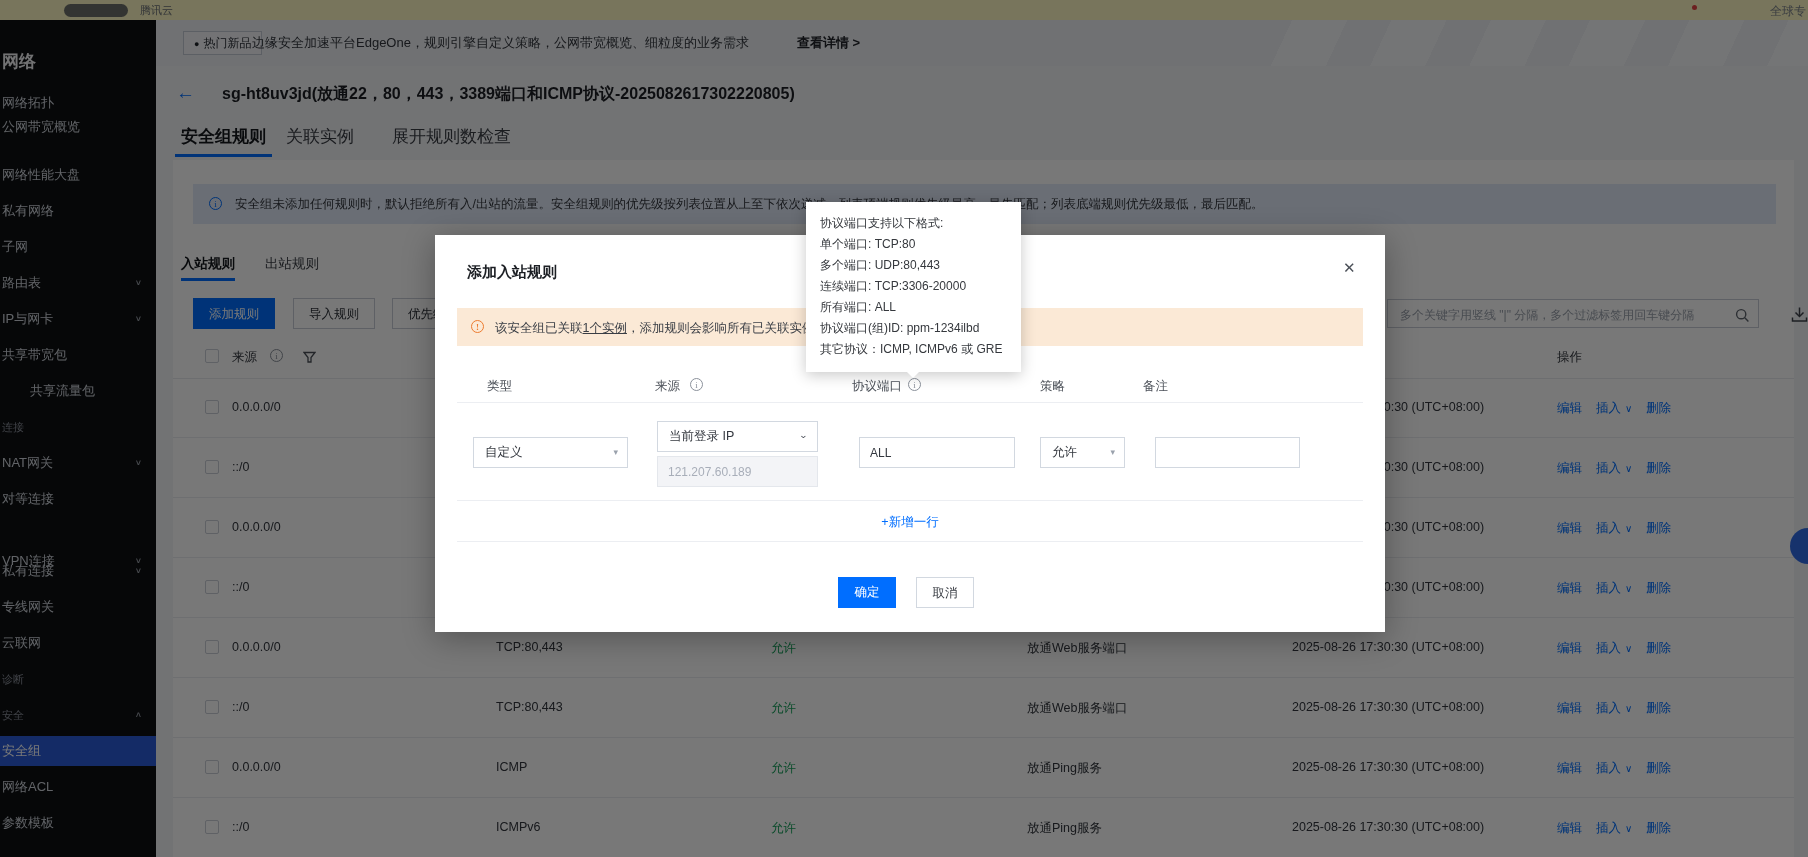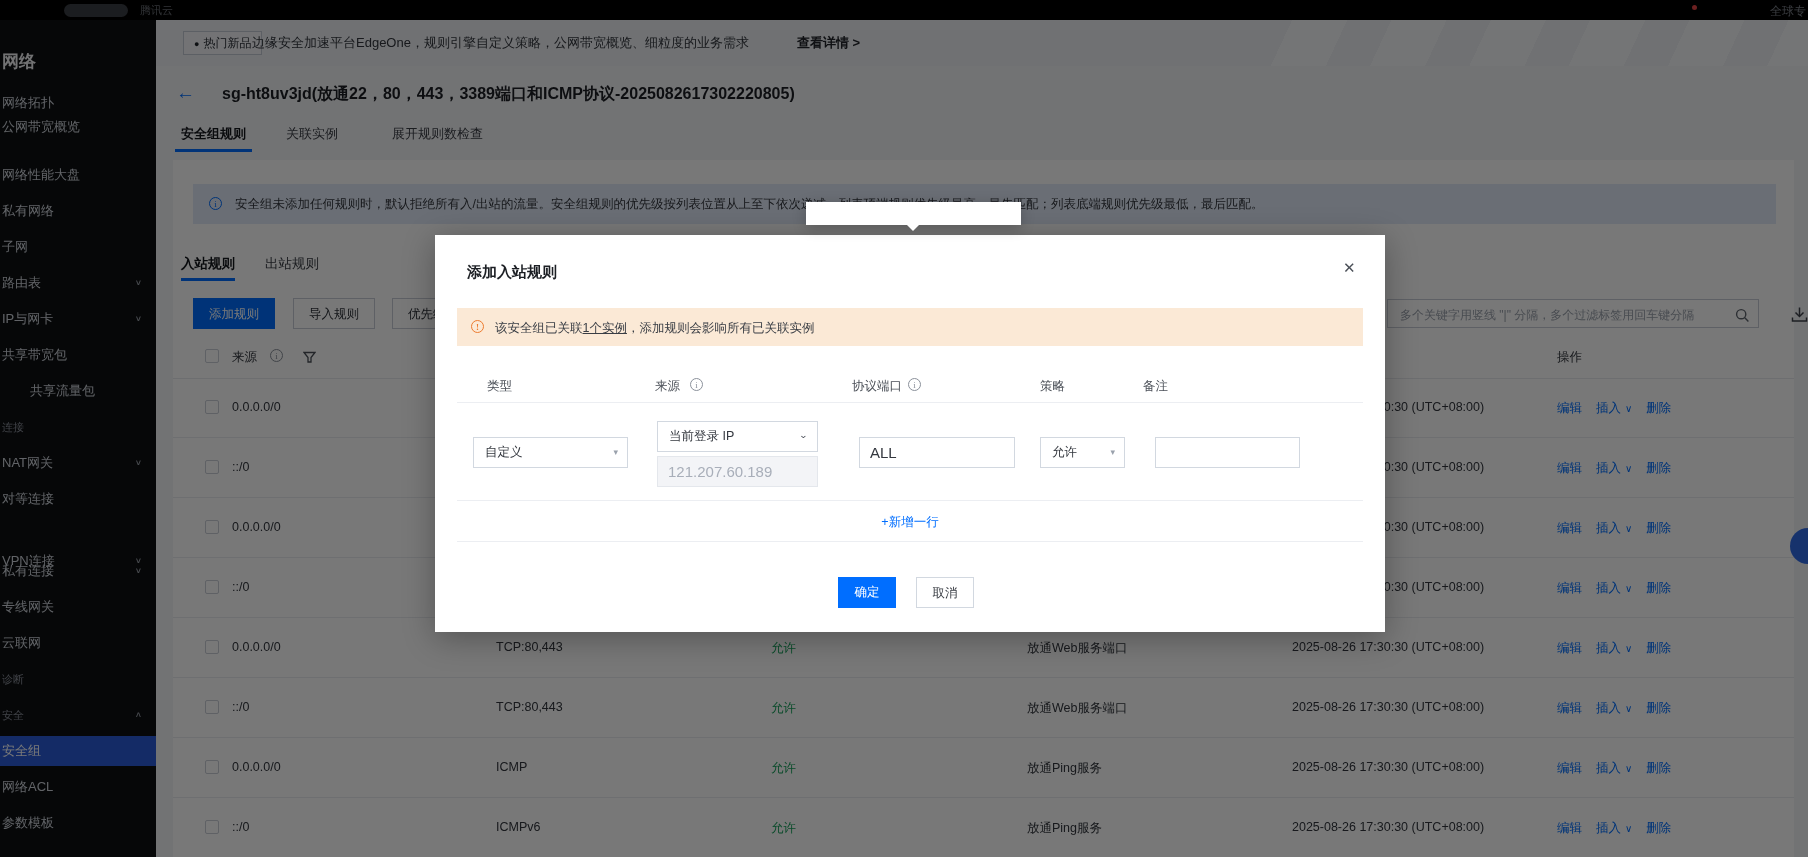--- a/index.html
+++ b/index.html
@@ -3,21 +3,21 @@
 <meta charset="utf-8">
 <style>
   html,body{margin:0;padding:0;}
   body{
     width:1808px;height:857px;overflow:hidden;position:relative;
     font-family:"Liberation Sans","DejaVu Sans",sans-serif;
     background:#f3f4f7;color:#333;
   }
   .abs{position:absolute;}
   
-  #topbar{left:0;top:0;width:1808px;height:20px;background:#000000;z-index:2;}
+  #topbar{left:0;top:0;width:1808px;height:20px;background:#fef9c3;z-index:2;}
   #topbar .logo{position:absolute;left:64px;top:4px;width:64px;height:13px;border-radius:7px;background:#4a4e55;opacity:.8;}
   #topbar .brand{position:absolute;left:140px;top:3px;font-size:11px;color:#6a6e75;}
   #topbar .tb-right{position:absolute;right:2px;top:3px;font-size:12px;color:#7d828a;white-space:nowrap;}
   #topbar .noti-dot{position:absolute;left:1692px;top:5px;width:5px;height:5px;border-radius:50%;background:#e54545;}
   
   #sidebar{left:0;top:20px;width:156px;height:837px;background:#0e1013;z-index:1;}
   #sidebar .sb-heading{position:absolute;left:2px;top:30px;font-size:17px;font-weight:bold;color:#f2f3f5;}
   .sb-item{position:absolute;left:0;width:156px;height:30px;line-height:30px;font-size:13px;color:#ced3da;white-space:nowrap;}
   .sb-item .lbl{margin-left:2px;}
   .sb-item.section{font-size:11px;color:#878c96;}
@@ -28,21 +28,21 @@
   #banner .stripes{position:absolute;right:0;top:0;width:560px;height:46px;
     background:repeating-linear-gradient(115deg,rgba(255,255,255,0) 0 40px,rgba(255,255,255,.55) 40px 90px);}
   #banner .badge{position:absolute;left:27px;top:11px;height:22px;line-height:22px;padding:0 10px;
     border:1px solid #c3c9d4;font-size:12px;color:#2d3139;background:rgba(255,255,255,.35);}
   #banner .badge .dot{font-size:9px;margin-right:4px;color:#1f2329;}
   #banner .txt{position:absolute;left:96px;top:14px;font-size:13px;color:#33373e;}
   #banner .see{position:absolute;left:641px;top:14px;font-size:13px;color:#23262c;font-weight:bold;cursor:pointer;}
   
   #back-arrow{left:176px;top:82px;font-size:19px;color:#006eff;font-weight:bold;cursor:pointer;}
   #page-title{left:222px;top:84px;font-size:16px;font-weight:bold;color:#1c1f24;}
-  .ptab{position:absolute;top:125px;font-size:13px;color:#3a3e45;cursor:pointer;}
+  .ptab{position:absolute;top:125px;font-size:17px;color:#3a3e45;cursor:pointer;}
   .ptab.active{font-weight:bold;color:#15181d;}
   .ptab.active:after{content:"";position:absolute;left:-6px;right:-6px;bottom:-9px;height:3px;background:#006eff;}
   
   #card{left:173px;top:160px;width:1621px;height:697px;background:#ffffff;}
   #notice{position:absolute;left:20px;top:24px;right:18px;height:40px;background:#e2eaf8;}
   #notice .i-ic{position:absolute;left:16px;top:13px;}
   #notice .ntxt{position:absolute;left:42px;top:12px;right:10px;font-size:12.5px;color:#33373e;white-space:nowrap;overflow:hidden;}
   .rtab{position:absolute;top:95px;font-size:13.5px;color:#3a3e45;cursor:pointer;}
   .rtab.active{font-weight:bold;color:#15181d;}
   .rtab.active:after{content:"";position:absolute;left:0;right:0;bottom:-8px;height:3px;background:#006eff;}
@@ -87,21 +87,21 @@
   #m-warning .wlink{text-decoration:underline;cursor:pointer;}
   .m-col{position:absolute;top:143px;font-size:12.5px;color:#4b5058;}
   #m-div1{position:absolute;left:22px;top:167px;width:906px;height:1px;background:#eceef2;}
   #m-div2{position:absolute;left:22px;top:265px;width:906px;height:1px;background:#eceef2;}
   #m-div3{position:absolute;left:22px;top:306px;width:906px;height:1px;background:#eceef2;}
   .m-select{position:absolute;height:31px;border:1px solid #d2d8e0;background:#fff;box-sizing:border-box;
             font-size:12.5px;color:#33373e;line-height:29px;padding-left:11px;cursor:pointer;}
   .m-select .tri{position:absolute;right:9px;top:0;font-size:9px;color:#9aa1ac;}
   .m-select .vchev{position:absolute;right:9px;top:-1px;font-size:11px;color:#4b5058;transform:scaleY(.8);}
   .m-input{position:absolute;height:31px;border:1px solid #d2d8e0;background:#fff;box-sizing:border-box;
-           font-size:15px;color:#33373e;padding:0 10px;outline:none;}
+           font-size:12px;color:#33373e;padding:0 10px;outline:none;}
   .m-input:disabled{background:#f3f4f7;border-color:#e4e7ec;color:#a8aeb9;}
   #m-addrow{position:absolute;left:0;top:279px;width:100%;text-align:center;font-size:12.5px;color:#006eff;cursor:pointer;}
   .m-btn{position:absolute;top:342px;width:58px;height:31px;line-height:31px;text-align:center;font-size:12.5px;
          cursor:pointer;box-sizing:border-box;}
   #m-ok{left:403px;background:#006eff;color:#fff;}
   #m-cancel{left:481px;background:#fff;border:1px solid #d2d8e0;color:#33373e;}
   
   #tooltip{left:806px;top:202px;width:215px;background:#fff;z-index:70;box-shadow:0 3px 14px rgba(0,0,0,.22);
            padding:11px 14px 12px 14px;box-sizing:border-box;}
   #tooltip .tl{font-size:12px;color:#35383d;line-height:21px;white-space:nowrap;}
@@ -315,14 +315,23 @@
 
   <div id="m-div2"></div>
   <div id="m-addrow">+新增一行</div>
   <div id="m-div3"></div>
 
   <div class="m-btn" id="m-ok">确定</div>
   <div class="m-btn" id="m-cancel">取消</div>
 </div>
 
 <div id="tooltip" class="abs">
+  <div id="tooltip-lines">
+      <div class="tl">协议端口支持以下格式:</div>
+      <div class="tl">单个端口: TCP:80</div>
+      <div class="tl">多个端口: UDP:80,443</div>
+      <div class="tl">连续端口: TCP:3306-20000</div>
+      <div class="tl">所有端口: ALL</div>
+      <div class="tl">协议端口(组)ID: ppm-1234ilbd</div>
+      <div class="tl">其它协议：ICMP, ICMPv6 或 GRE</div>
+    </div>
   <div class="arrow"></div>
 </div>
 
 </body></html>

